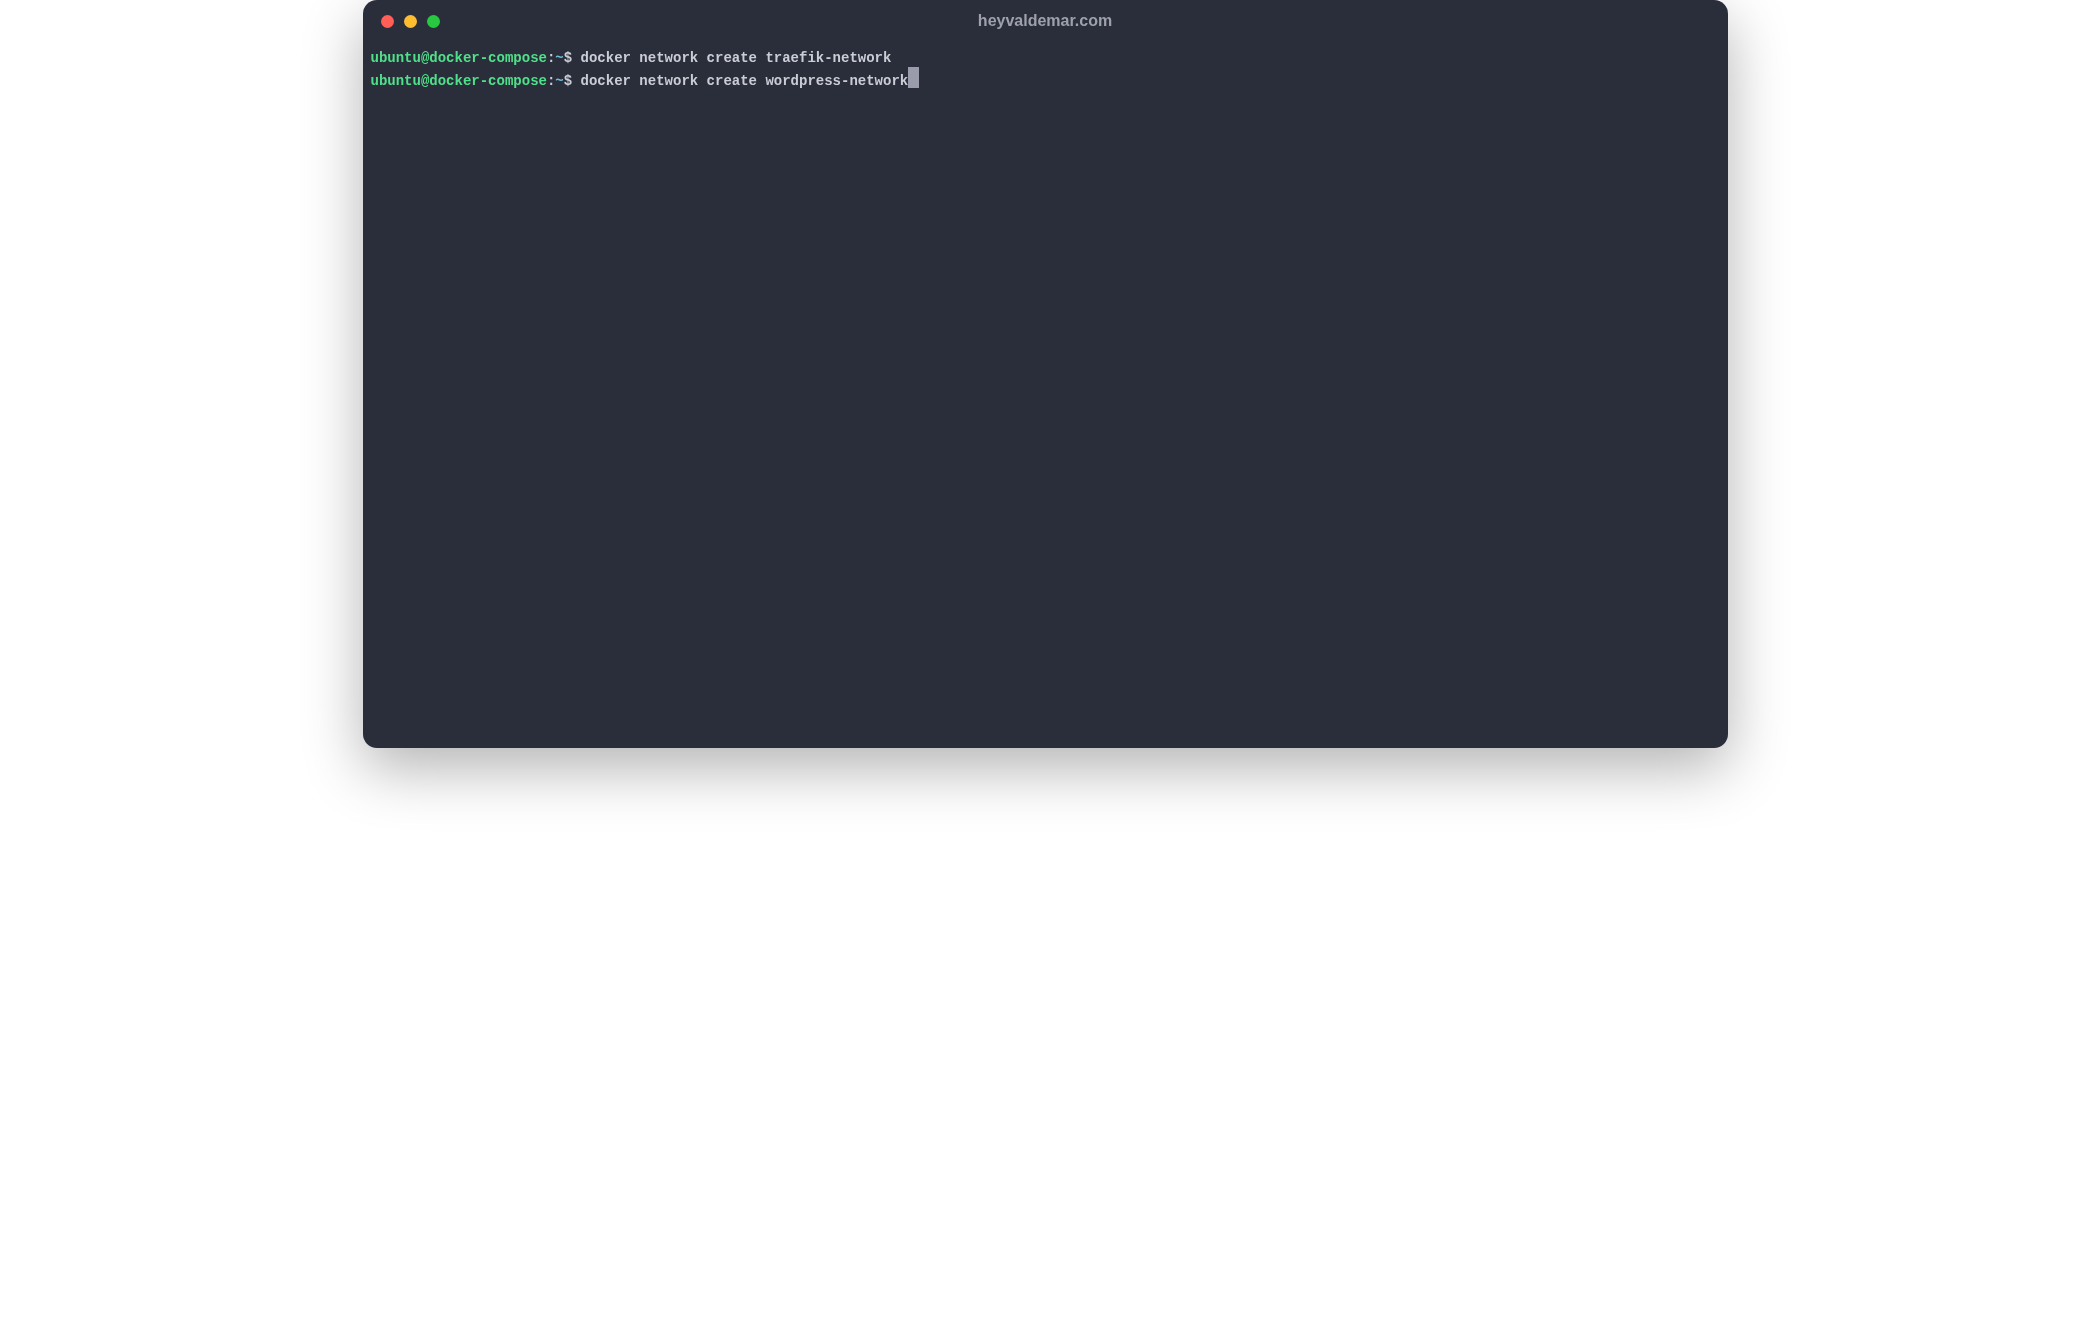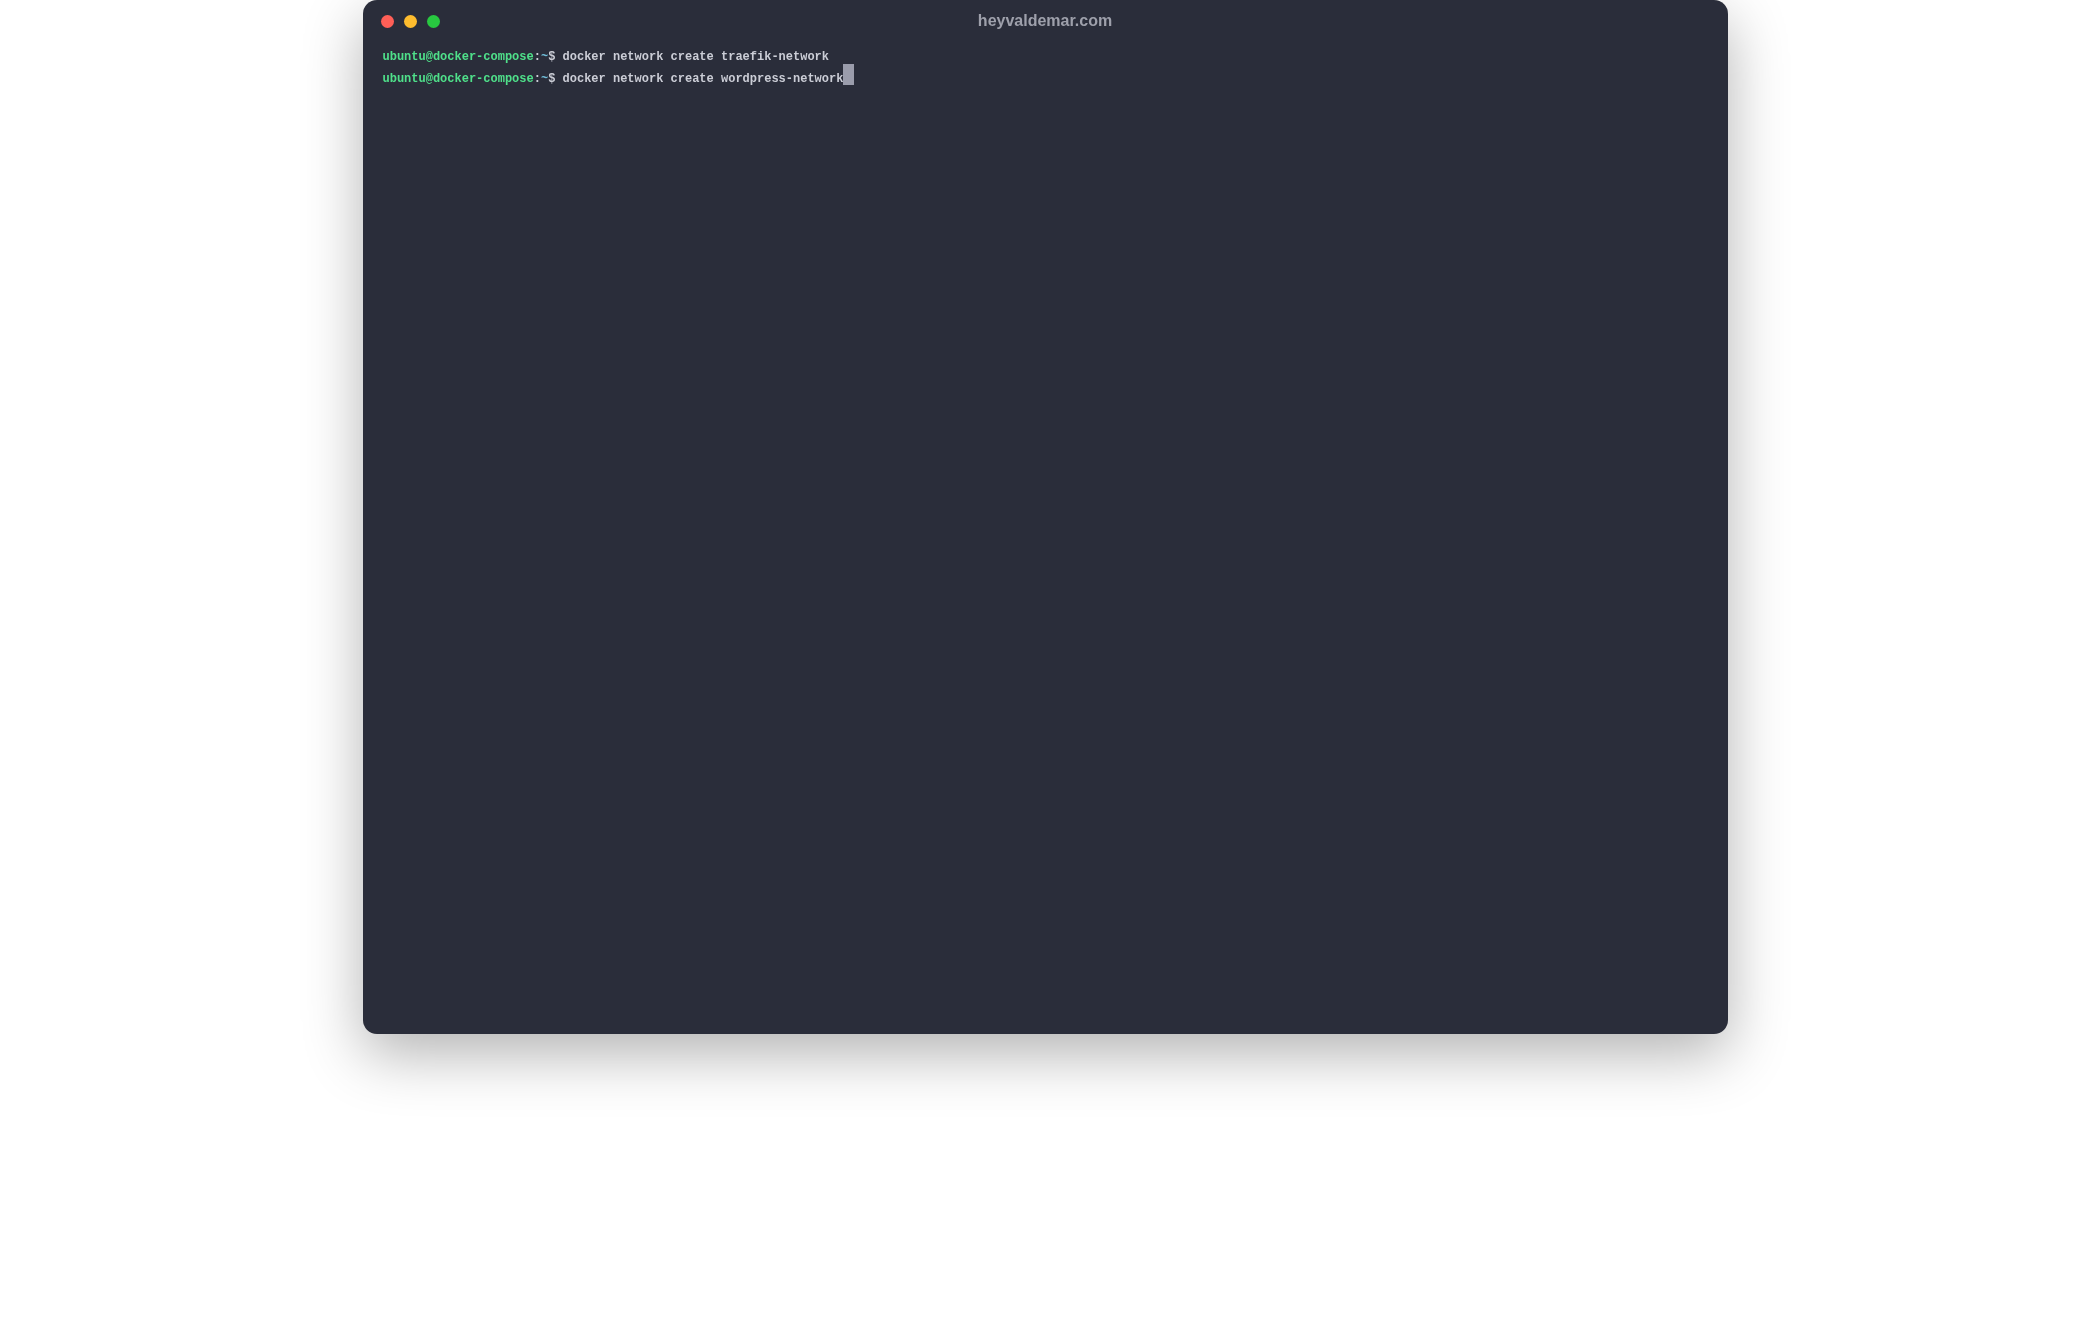--- a/index.html
+++ b/index.html
@@ -11,21 +11,21 @@
       background: #ffffff;
       display: flex;
       justify-content: center;
       align-items: flex-start;
       min-height: 100vh;
       padding: 0;
       font-family: "SF Mono", Menlo, Monaco, "Courier New", monospace;
     }
     .terminal-window {
       width: 1365px;
-      height: 1034px;
+      height: 748px;
       background: #2a2d3a;
       border-radius: 14px;
       overflow: hidden;
       box-shadow: 0 20px 60px rgba(0,0,0,0.3);
       display: flex;
       flex-direction: column;
     }
     .title-bar {
       height: 42px;
       display: flex;
@@ -52,26 +52,25 @@
       left: 50%;
       transform: translateX(-50%);
       color: #9ea0ab;
       font-size: 16px;
       font-weight: 600;
       font-family: -apple-system, BlinkMacSystemFont, "Segoe UI", sans-serif;
     }
     .terminal-body {
       flex: 1;
       padding: 8px 8px;
-      font-size: 12px;
+      font-size: 14px;
       line-height: 1.18;
       font-weight: 700;
       letter-spacing: 0px;
       overflow: hidden;
-      margin-left: 12px;
     }
     .line {
       white-space: pre;
       color: #cbcdd6;
     }
     .user-host { color: #4fe08a; font-weight: 700; }
     .colon { color: #cbcdd6; font-weight: 700; }
     .path { color: #6fbcd8; font-weight: 700; }
     .dollar { color: #cbcdd6; font-weight: 700; }
     .cmd { color: #cbcdd6; font-weight: 700; }

